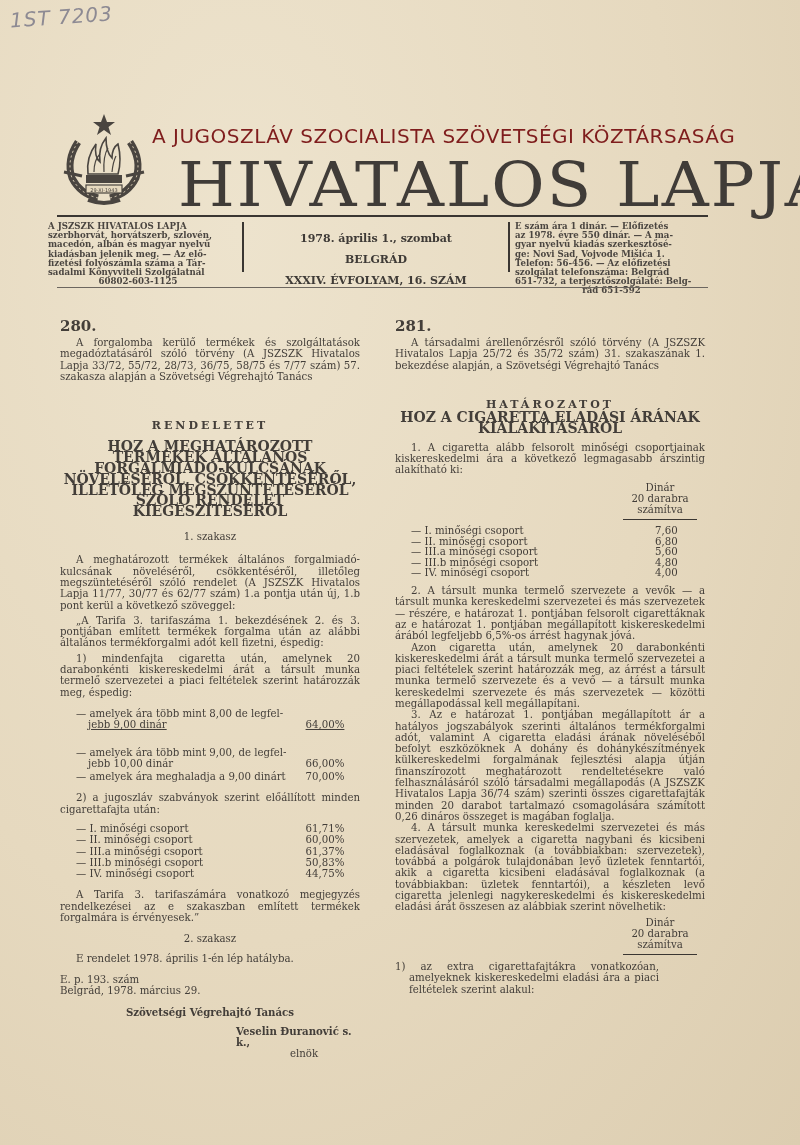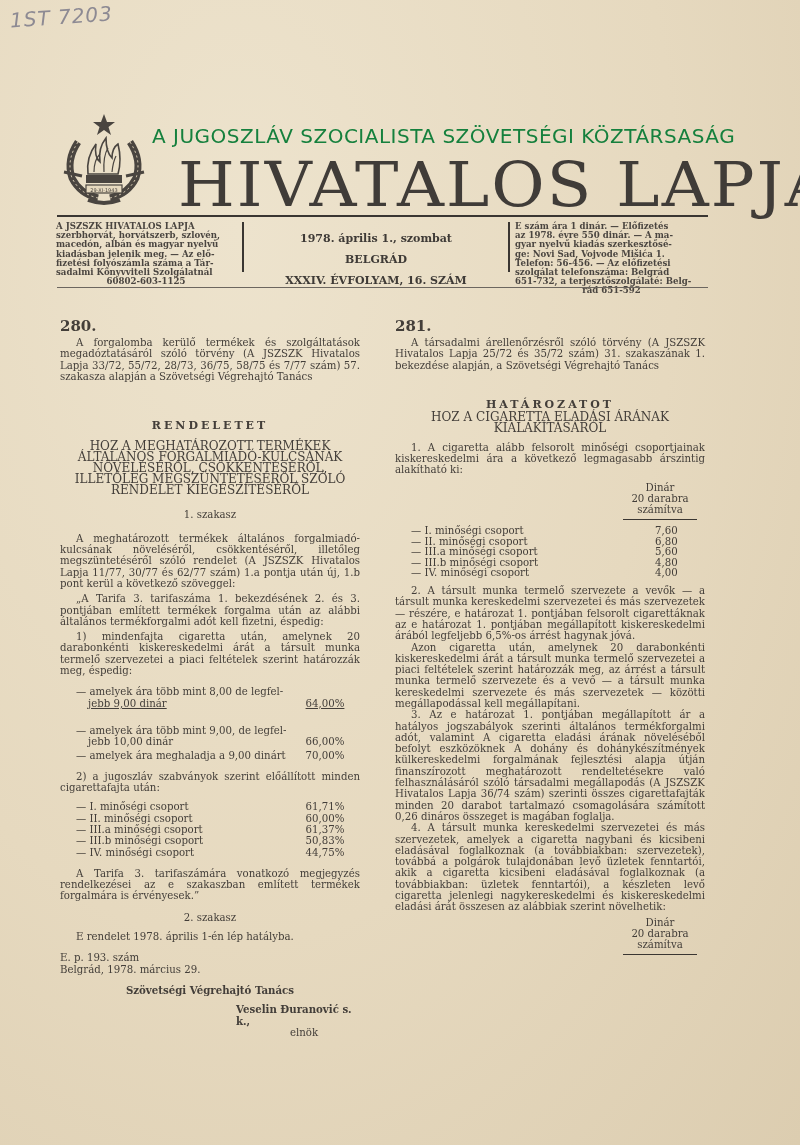--- a/index.html
+++ b/index.html
@@ -13,47 +13,47 @@
   }
   .handwriting {
     position:absolute; left:10px; top:5px;
     font-family:"DejaVu Sans",sans-serif; font-style:italic;
     font-size:20px; color:#8d8a93; letter-spacing:1px; transform:rotate(-4deg);
   }
   .emblem { position:absolute; left:58px; top:112px; width:92px; height:96px; }
   .mast-sub {
     position:absolute; left:152px; top:124px; width:560px;
     font-family:"DejaVu Sans",sans-serif; font-size:20px; letter-spacing:0.5px;
-    color:#15803d; white-space:nowrap;
+    color:#7f1d1d; white-space:nowrap;
   }
   .mast-title {
     position:absolute; left:178px; top:148px;
     font-family:"DejaVu Serif","Liberation Serif",serif;
     font-size:62px; letter-spacing:2px; color:#403c38; white-space:nowrap;
     transform:scaleX(1.05); transform-origin:left;
   }
   .rule-top { position:absolute; left:57px; top:215px; width:651px; height:2px; background:#3a3632; }
   .hdr-col { position:absolute; top:222px; font-family:"DejaVu Serif","Liberation Serif",serif; font-weight:bold; font-size:8.6px; line-height:9.2px; color:#4a4540; }
-  .hdr-left { left:56px; width:180px; text-align:justify; }
+  .hdr-left { left:48px; width:180px; text-align:justify; }
   .hdr-left .acc { text-align:center; }
   .vline { position:absolute; top:222px; width:1.5px; height:50px; background:#3a3632; }
   .hdr-mid { position:absolute; left:250px; width:252px; top:232px; text-align:center; font-weight:bold; font-size:11px; color:#3e3a36; }
   .hdr-mid div { margin-bottom:8px; }
   .hdr-right { left:515px; width:193px; text-align:justify; }
   .hdr-right .last { text-align:center; }
   .rule-bot { position:absolute; left:57px; top:287px; width:651px; height:1px; background:#6c665f; }
 
   .col { position:absolute; font-size:10.2px; line-height:11.3px; color:#433e39; }
   .col-left { left:60px; top:318px; width:300px; }
   .col-right { left:395px; top:318px; width:310px; }
   .num { font-weight:bold; font-size:15px; line-height:16px; margin-bottom:3px; }
   .p { text-align:justify; text-indent:16px; margin:0; }
   .center { text-align:center; }
   .spaced { letter-spacing:3px; font-weight:bold; font-size:11px; }
-  .boldhead { font-weight:normal; font-size:12px; line-height:10.8px; text-align:center; }
+  .boldhead { font-weight:bold; font-size:14px; line-height:10.8px; text-align:center; }
   .row { display:flex; justify-content:space-between; }
   .row .l { flex:1; }
   .row .r { width:70px; text-align:center; }
   .dash { padding-left:16px; }
   .cont { padding-left:38px; }
   .unit { text-align:center; width:80px; margin-left:auto; margin-right:5px; }
   .unit-rule { width:74px; height:1.5px; background:#3a3632; margin:3px 8px 6px auto; }
   .sig { font-weight:bold; }
 </style>
 </head>
@@ -208,13 +208,14 @@
   <p class="p" style="margin-top:6px;">2. A társult munka termelő szervezete a vevők — a társult munka kereskedelmi szervezetei és más szervezetek — részére, e határozat 1. pontjában felsorolt cigarettáknak az e határozat 1. pontjában megállapított kiskereskedelmi árából legfeljebb 6,5%-os árrést hagynak jóvá.</p>
   <p class="p">Azon cigaretta után, amelynek 20 darabonkénti kiskereskedelmi árát a társult munka termelő szervezetei a piaci feltételek szerint határozzák meg, az árrést a társult munka termelő szervezete és a vevő — a társult munka kereskedelmi szervezete és más szervezetek — közötti megállapodással kell megállapítani.</p>
   <p class="p">3. Az e határozat 1. pontjában megállapított ár a hatályos jogszabályok szerinti általános termékforgalmi adót, valamint A cigaretta eladási árának növeléséből befolyt eszközöknek A dohány és dohánykészítmények külkereskedelmi forgalmának fejlesztési alapja útján finanszírozott meghatározott rendeltetésekre való felhasználásáról szóló társadalmi megállapodás (A JSZSZK Hivatalos Lapja 36/74 szám) szerinti összes cigarettafajták minden 20 darabot tartalmazó csomagolására számított 0,26 dináros összeget is magában foglalja.</p>
   <p class="p">4. A társult munka kereskedelmi szervezetei és más szervezetek, amelyek a cigaretta nagybani és kicsibeni eladásával foglalkoznak (a továbbiakban: szervezetek), továbbá a polgárok tulajdonában levő üzletek fenntartói, akik a cigaretta kicsibeni eladásával foglalkoznak (a továbbiakban: üzletek fenntartói), a készleten levő cigaretta jelenlegi nagykereskedelmi és kiskereskedelmi eladási árát összesen az alábbiak szerint növelhetik:</p>
   <div style="margin-top:4px;">
     <div class="unit">Dinár</div>
     <div class="unit">20 darabra</div>
     <div class="unit">számítva</div>
     <div class="unit-rule"></div>
   </div>
+  <p style="margin:4px 0 0 0;padding-left:14px;text-indent:-14px;width:250px;text-align:justify;">1) az extra cigarettafajtákra vonatkozóan, amelyeknek kiskereskedelmi eladási ára a piaci feltételek szerint alakul:</p>
 </div>
 
 </body></html>

